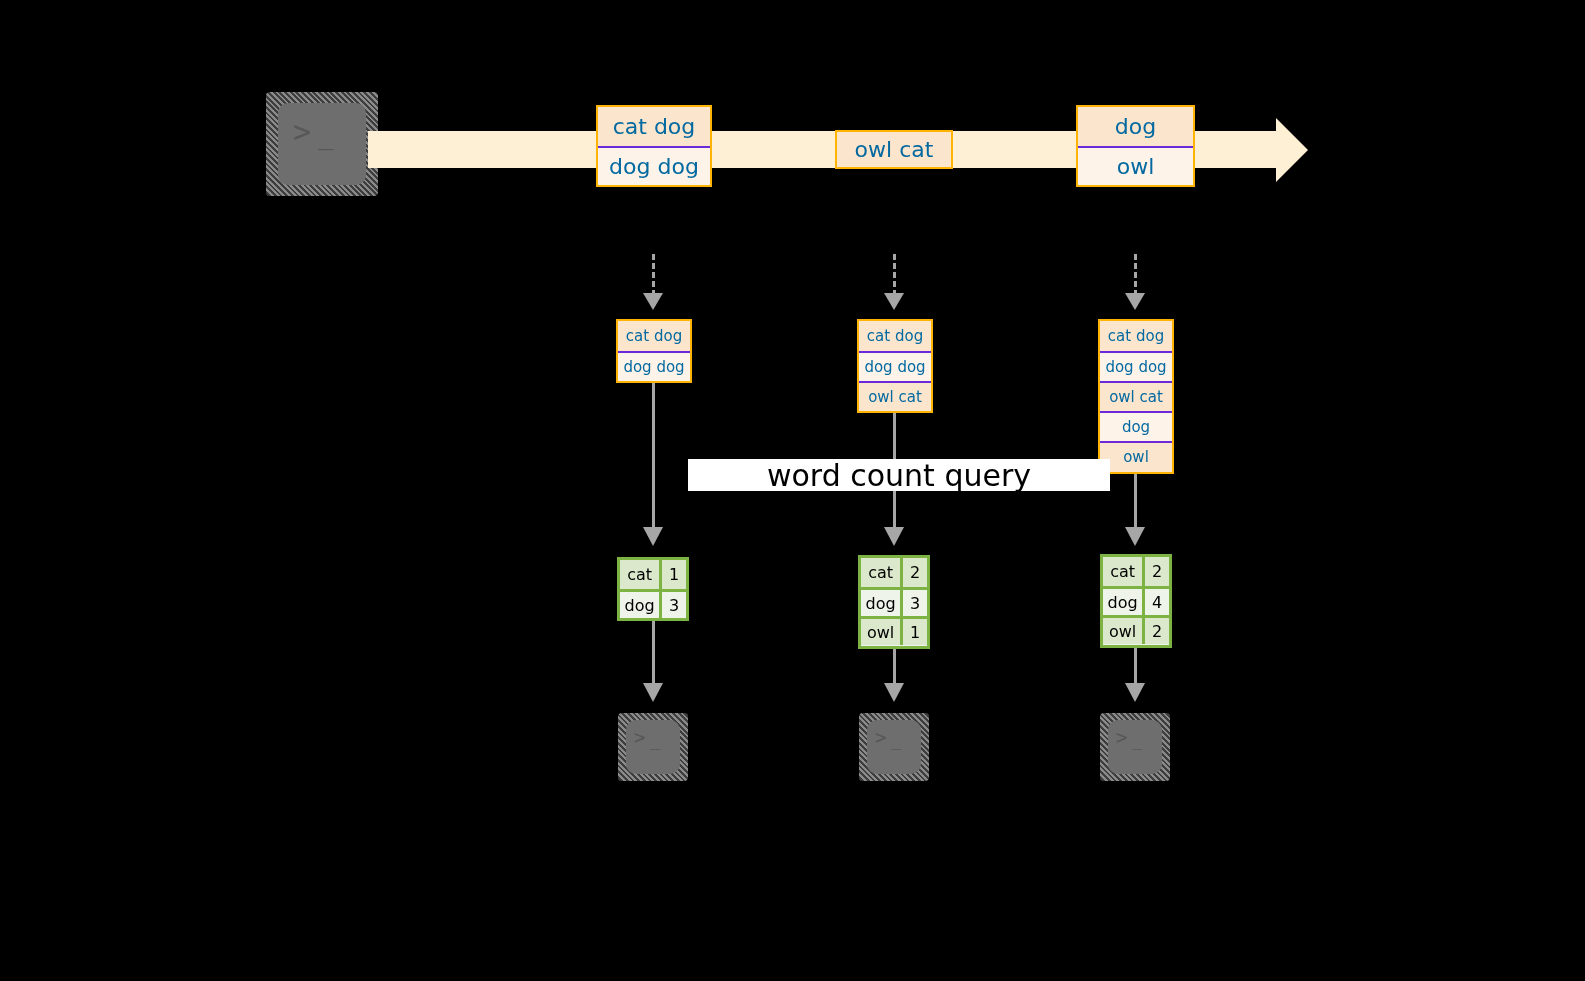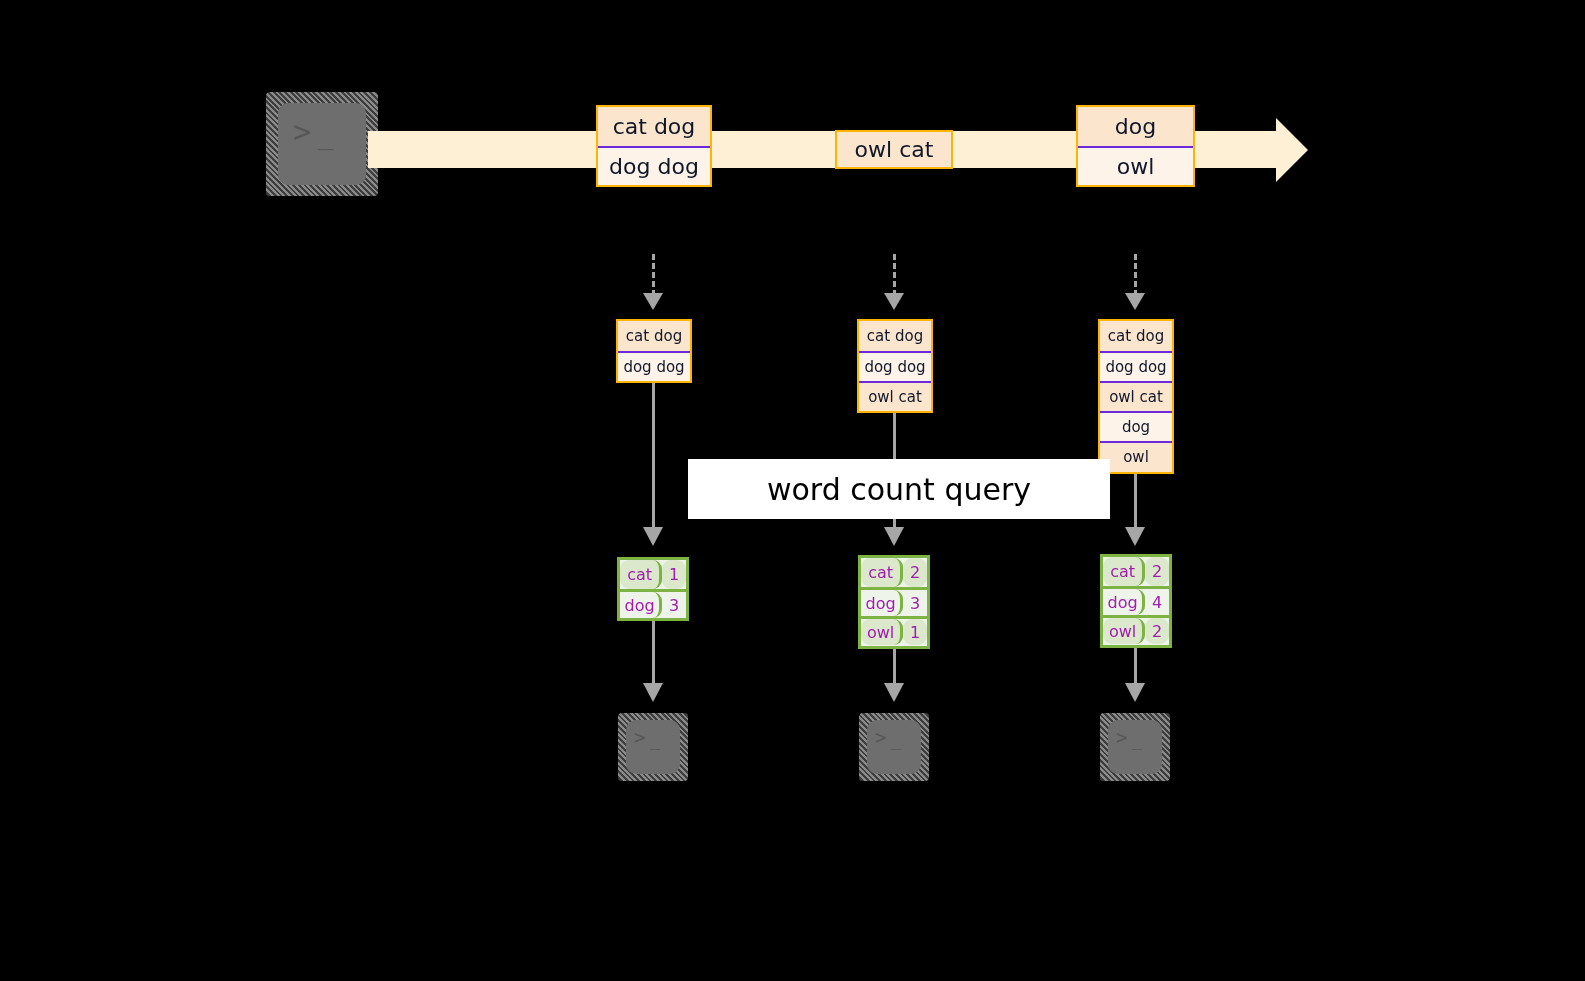--- a/index.html
+++ b/index.html
@@ -17,33 +17,33 @@
      font-family:"DejaVu Sans Mono","Liberation Mono",monospace;}
 
   
   .band{position:absolute;background:#fdf0d5;}
   .bandhead{position:absolute;width:0;height:0;border-style:solid;
      border-color:transparent transparent transparent #fdf0d5;}
 
   
   .obox{position:absolute;box-sizing:border-box;border:2px solid #ffb302;
         background:#fce5cd;}
-  .orow{box-sizing:border-box;color:#0f172a;text-align:center;
+  .orow{box-sizing:border-box;color:#0369a1;text-align:center;
         white-space:nowrap;display:flex;align-items:center;justify-content:center;}
   .orow.d{background:#fce5cd;}
   .orow.l{background:#fdf3e8;}
   .orow+.orow{border-top:2px solid #6d28d9;}
 
   
   .gbox{position:absolute;box-sizing:border-box;border:3px solid #7cb342;
         display:flex;flex-direction:column;background:#eef4e9;}
   .grow{display:flex;box-sizing:border-box;}
   .grow+.grow{border-top:3px solid #7cb342;}
   .gcell{box-sizing:border-box;display:flex;align-items:center;
-         justify-content:center;color:#a21caf;white-space:nowrap;border-radius:9px;}
+         justify-content:center;color:#000000;white-space:nowrap;}
   .gcell.word{border-right:3px solid #7cb342;}
   .grow.d .gcell{background:#dbe8cc;}
   .grow.l .gcell{background:#eff4eb;}
 
   
   .vline{position:absolute;background:#a6a6a6;width:3px;}
   .vdash{position:absolute;width:0;border-left:3px dashed #a6a6a6;}
   .vhead{position:absolute;width:0;height:0;border-style:solid;
      border-color:#a6a6a6 transparent transparent transparent;}
 
@@ -110,21 +110,21 @@
 
   <div class="vline" style="left:652px;top:383px;height:147px;"></div>
   <div class="vhead" style="left:643px;top:527px;border-width:19px 10px 0 10px;"></div>
 
   <div class="vline" style="left:893px;top:413px;height:117px;"></div>
   <div class="vhead" style="left:884px;top:527px;border-width:19px 10px 0 10px;"></div>
 
   <div class="vline" style="left:1134px;top:474px;height:56px;"></div>
   <div class="vhead" style="left:1125px;top:527px;border-width:19px 10px 0 10px;"></div>
 
-  <div class="qlabel" style="left:688px;top:459px;width:422px;height:60px;font-size:30px;">word count query</div>
+  <div class="qlabel" style="left:688px;top:459px;width:422px;height:32px;font-size:30px;">word count query</div>
 
   <div class="gbox" style="left:617px;top:557px;width:72px;height:64px;">
     <div class="grow d" style="height:29px;">
       <div class="gcell word" style="width:44px;font-size:16px;">cat</div>
       <div class="gcell count" style="width:25px;font-size:16px;">1</div>
     </div>
     <div class="grow l" style="height:29px;">
       <div class="gcell word" style="width:44px;font-size:16px;">dog</div>
       <div class="gcell count" style="width:25px;font-size:16px;">3</div>
     </div>

